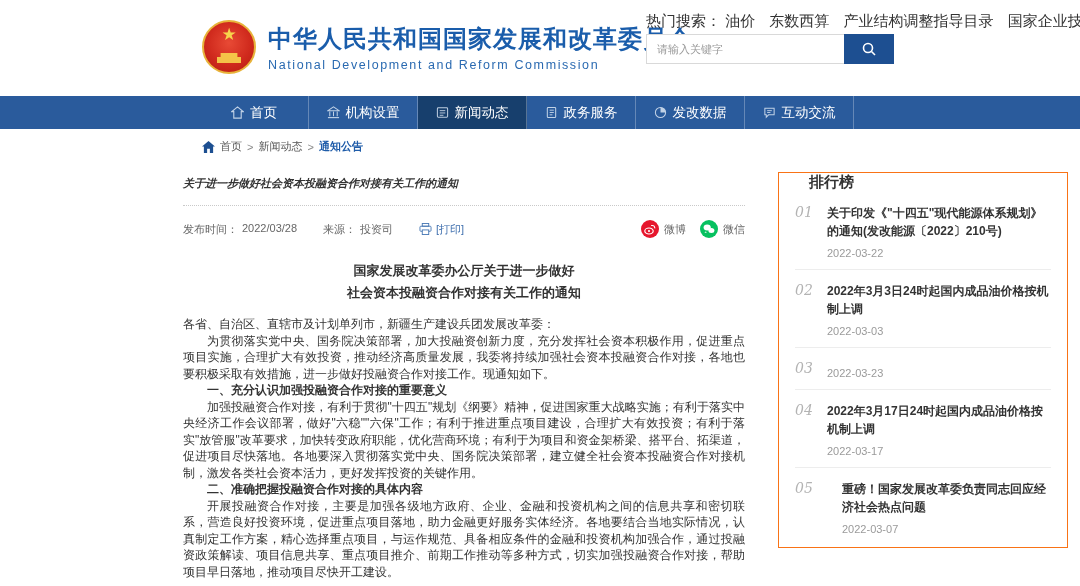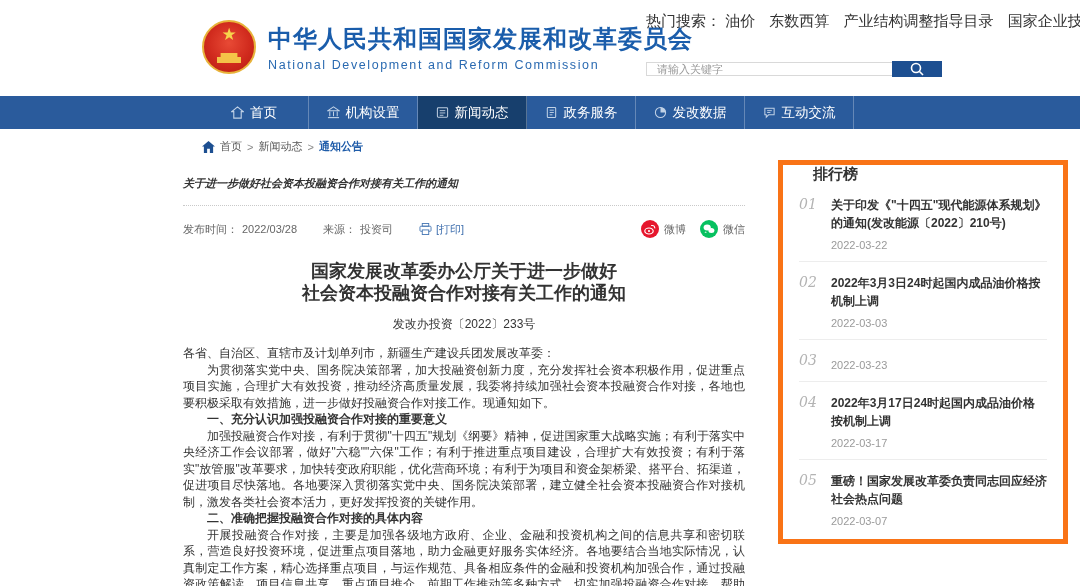--- a/index.html
+++ b/index.html
@@ -18,21 +18,21 @@
     color:#f7d44c; font-size:17px; line-height:17px; }
   .emblem .gate { position:absolute; left:50%; bottom:9px; transform:translateX(-50%);
     width:24px; height:10px; background:#f7d44c; clip-path:polygon(0 100%,0 40%,15% 40%,15% 0,85% 0,85% 40%,100% 40%,100% 100%); opacity:.9; }
   .titles { margin-left:12px; }
   .title-cn { color:#1a5dab; font-size:24px; font-weight:bold; letter-spacing:1px; white-space:nowrap; }
   .title-en { color:#2a6ab1; font-size:12.5px; letter-spacing:1.6px; margin-top:3px; white-space:nowrap; }
   .header-right { position:absolute; left:466px; top:12px; width:420px; }
   .hot-search { font-size:15px; color:#333; white-space:nowrap; }
   .hs-label { color:#333; }
   .hs-term { color:#333; text-decoration:none; margin-right:10px; cursor:pointer; }
-  .search-box { margin-top:23px; display:flex; width:296px; height:30px;align-items:center; }
+  .search-box { margin-top:3px; display:flex; width:248px; height:30px; }
   .search-input { flex:1; border:1px solid #d9d9d9; border-right:none; padding:0 10px;
     font-size:11px; color:#333; outline:none; }
   .search-input::placeholder { color:#9a9a9a; }
   .search-btn { width:50px; background:#1d4f91; border:none; cursor:pointer;
     display:flex; align-items:center; justify-content:center; }
 
   
   .main-nav { height:33px; background:#2a5b9c; }
   .nav-inner { margin-left:180px; width:885px; height:100%; display:flex; padding-left:20px; }
   .nav-item { width:109px; height:100%; display:flex; align-items:center; justify-content:center;
@@ -49,39 +49,39 @@
   .crumb-current { color:#1f5ca9; font-weight:bold; }
 
   .columns { display:flex; padding-left:3px; }
   .article-col { width:562px; flex:0 0 auto; }
   .side-col { width:290px; flex:0 0 auto; margin-left:33px; }
 
   
   .article-title { margin-top:16px; font-size:11px; font-weight:bold; color:#333;font-style:italic; }
   .dotted-sep { margin-top:14px; border-top:1px dotted #c9c9c9; height:0; }
   .meta-row { margin-top:14px; display:flex; align-items:center; font-size:11px; color:#666; }
-  .meta-item { margin-right:26px; display:flex; align-items:center; gap:4px; }
+  .meta-item { margin-right:26px; display:flex; align-items:flex-start; gap:4px; }
   .print-link { color:#3f6fae; text-decoration:none; cursor:pointer; display:flex; align-items:center; gap:4px; }
   .share-group { margin-left:auto; display:flex; align-items:center; gap:14px;padding-left:28px; }
   .share-item { display:flex; align-items:center; gap:5px; color:#666; cursor:pointer; }
 
-  .doc-title { margin-top:22px; text-align:center; font-size:18px; font-weight:bold; color:#333; line-height:22px; }
+  .doc-title { margin-top:22px; text-align:center; font-size:13px; font-weight:bold; color:#333; line-height:22px; }
   .doc-number { margin-top:12px; text-align:center; font-size:12px; color:#333; }
 
   .article-body { margin-top:12px; font-size:12px; color:#333; line-height:16.5px; text-align:justify; }
   .article-body p { text-indent:2em; }
   .article-body p.no-indent { text-indent:0; }
   .article-body p.sec-heading { font-weight:bold; }
 
   
-  .rank-panel { border:5px solid #f97316; padding:0 16px 2px; margin-top:0; }
+  .rank-panel { border:1px solid #f97316; padding:0 16px 2px; margin-top:12px; }
   .rank-title { display:inline-block; background:#fff; padding:0 10px; margin-left:4px; margin-top:-10px;
     font-size:15px; font-weight:bold; color:#333; }
   .rank-item { display:flex; padding:12px 0 10px; border-bottom:1px solid #ededed; }
-  .rank-item:last-child { border-bottom:none; }
+  .rank-item:last-child { border-bottom:none;gap:15px; }
   .rank-num { width:32px; flex:0 0 auto; font-size:14px; color:#b3b3b3; font-style:italic;
     font-family:"DejaVu Serif","Liberation Serif",serif; }
   .rank-body { flex:1; }
   .rank-link { font-size:12px; font-weight:bold; color:#333; line-height:18px; text-decoration:none;
     cursor:pointer; display:block; }
   .rank-date { margin-top:7px; font-size:11px; color:#9a9a9a; }
 
   svg { display:block; }
 </style>
 </head>
@@ -254,21 +254,20 @@
               </span>
               <span>微信</span>
             </span>
           </span>
         </div>
 
         <div class="doc-title">
           <div>国家发展改革委办公厅关于进一步做好</div>
           <div>社会资本投融资合作对接有关工作的通知</div>
         </div>
-        <div class="doc-number">发改办投资〔2022〕233号</div>
 
         <div class="article-body">
           <p class="no-indent">各省、自治区、直辖市及计划单列市，新疆生产建设兵团发展改革委：</p>
           <p>为贯彻落实党中央、国务院决策部署，加大投融资创新力度，充分发挥社会资本积极作用，促进重点项目实施，合理扩大有效投资，推动经济高质量发展，我委将持续加强社会资本投融资合作对接，各地也要积极采取有效措施，进一步做好投融资合作对接工作。现通知如下。</p>
           <p class="sec-heading">一、充分认识加强投融资合作对接的重要意义</p>
           <p>加强投融资合作对接，有利于贯彻"十四五"规划《纲要》精神，促进国家重大战略实施；有利于落实中央经济工作会议部署，做好"六稳""六保"工作；有利于推进重点项目建设，合理扩大有效投资；有利于落实"放管服"改革要求，加快转变政府职能，优化营商环境；有利于为项目和资金架桥梁、搭平台、拓渠道，促进项目尽快落地。各地要深入贯彻落实党中央、国务院决策部署，建立健全社会资本投融资合作对接机制，激发各类社会资本活力，更好发挥投资的关键作用。</p>
           <p class="sec-heading">二、准确把握投融资合作对接的具体内容</p>
           <p>开展投融资合作对接，主要是加强各级地方政府、企业、金融和投资机构之间的信息共享和密切联系，营造良好投资环境，促进重点项目落地，助力金融更好服务实体经济。各地要结合当地实际情况，认真制定工作方案，精心选择重点项目，与运作规范、具备相应条件的金融和投资机构加强合作，通过投融资政策解读、项目信息共享、重点项目推介、前期工作推动等多种方式，切实加强投融资合作对接，帮助项目早日落地，推动项目尽快开工建设。</p>
 
         </div>

